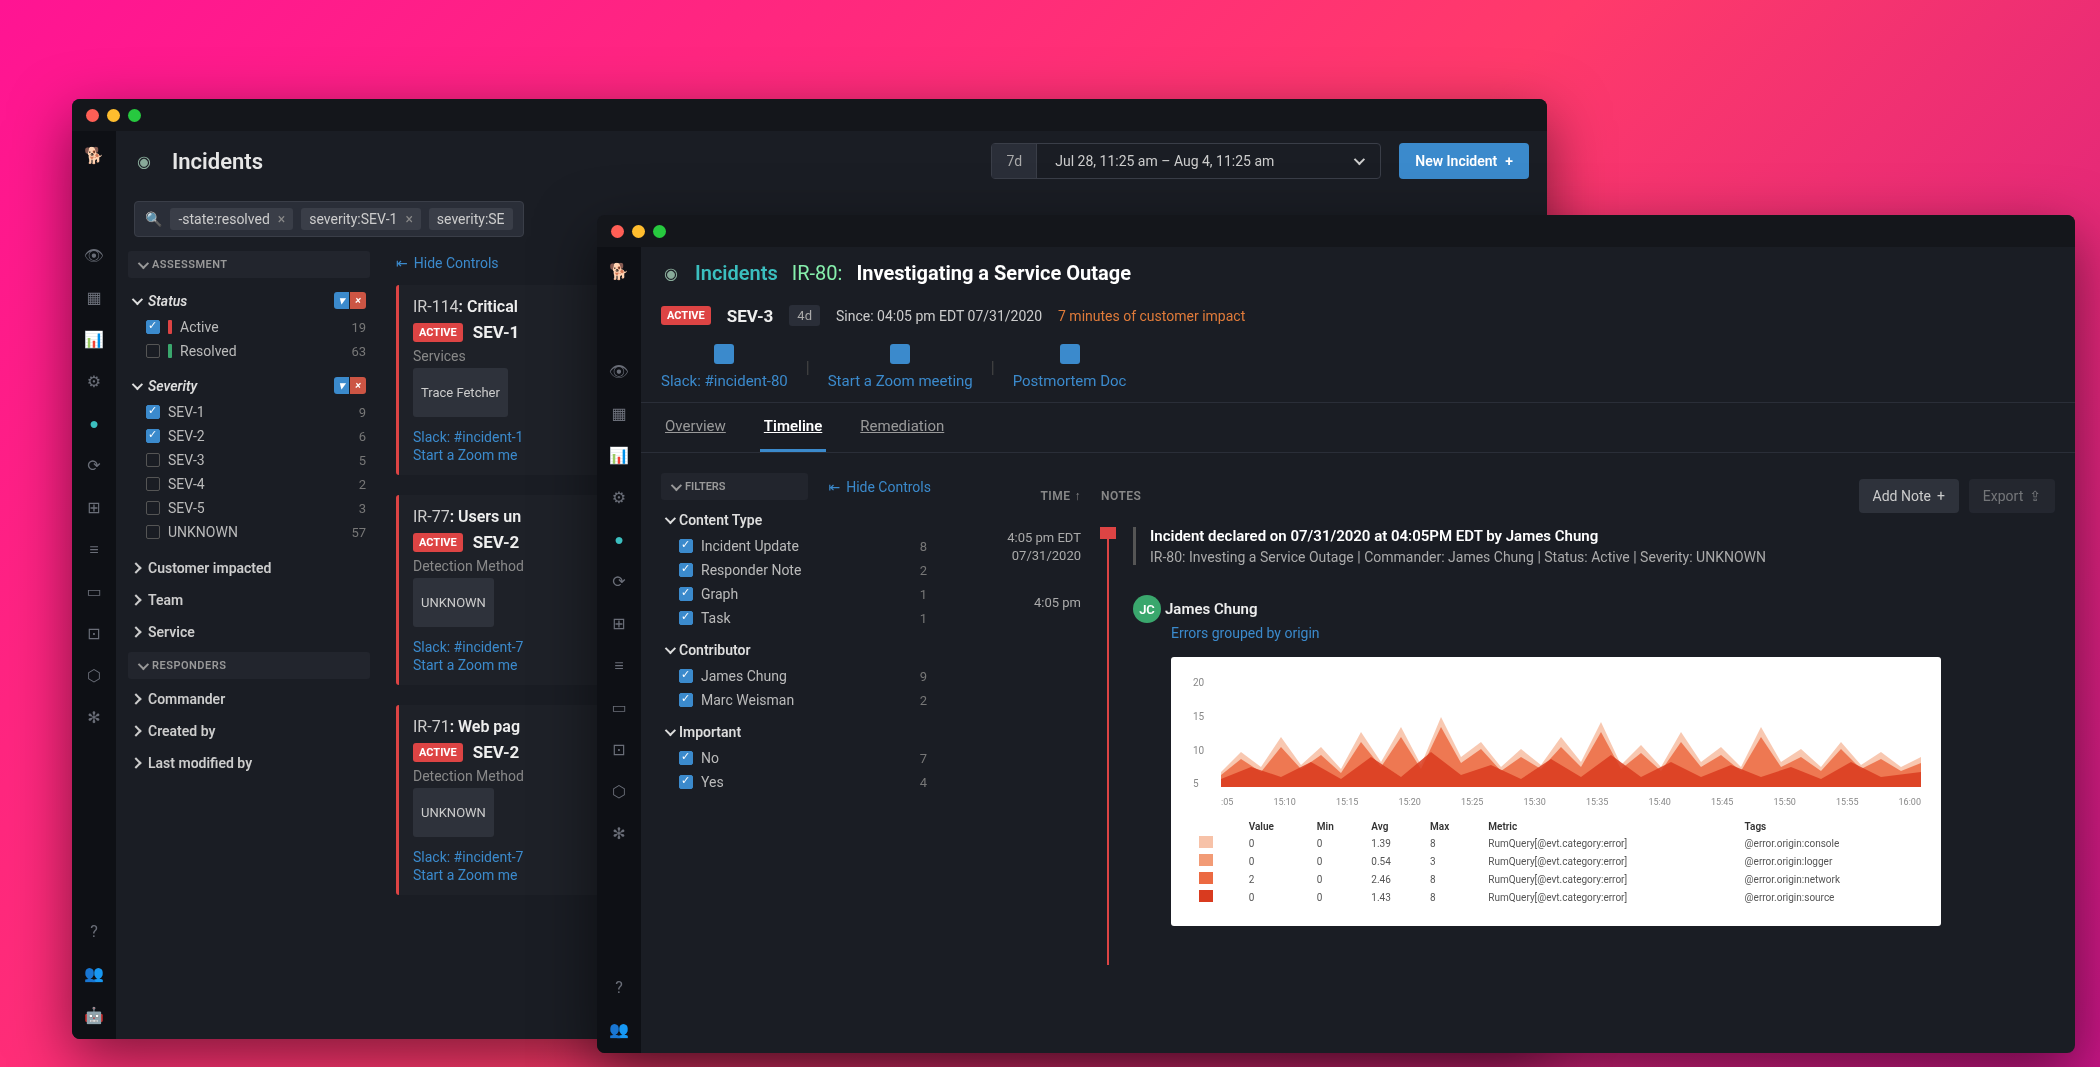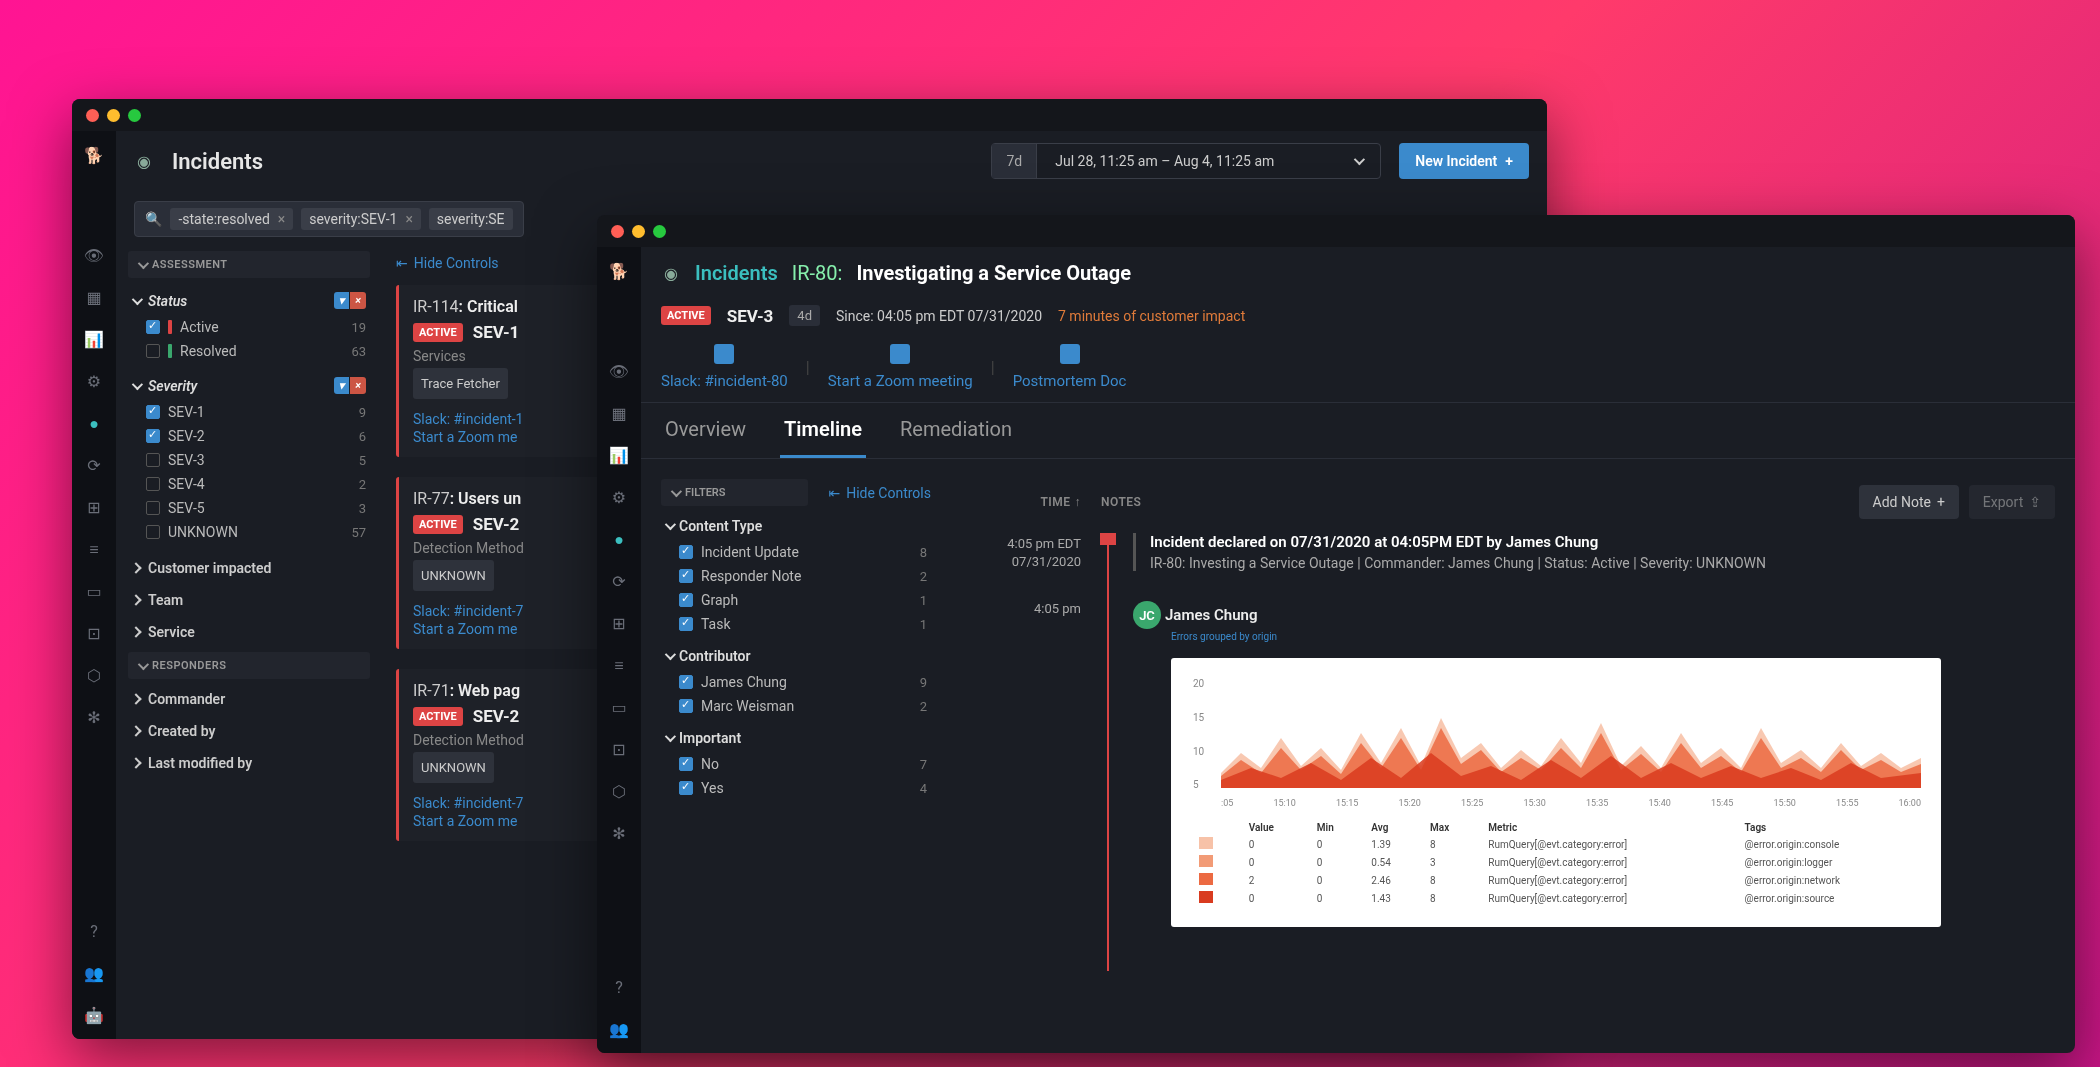--- a/index.html
+++ b/index.html
@@ -49,38 +49,38 @@
 .facet-collapsed { display: flex; align-items: center; gap: 8px; color: #ccc; font-size: 14px; font-weight: 600; padding: 8px 4px; cursor: pointer; }
 .incident-list { flex: 1; padding: 0 14px; overflow-y: auto; }
 .hide-controls { display: flex; align-items: center; gap: 6px; color: #3b8acc; font-size: 14px; padding: 8px 0 14px; cursor: pointer; }
 .incident-card { border-left: 3px solid #d44; padding: 12px 14px; margin-bottom: 20px; background: #1e2128; border-radius: 3px; }
 .incident-title { color: #eee; font-size: 16px; font-weight: 600; }
 .incident-title .id { font-weight: 400; color: #ccc; }
 .incident-line2 { display: flex; align-items: center; gap: 10px; margin: 6px 0; }
 .badge-active { background: #d44; color: #fff; font-size: 11px; font-weight: 700; padding: 3px 6px; border-radius: 3px; }
 .sev-text { color: #eee; font-size: 17px; font-weight: 700; }
 .subtle-label { color: #888; font-size: 14px; margin-top: 6px; }
-.chip { background: #2e323b; color: #ccc; font-size: 13px; padding: 8px 8px; border-radius: 3px; display: inline-block; margin-top: 4px; }
+.chip { background: #2e323b; color: #ccc; font-size: 13px; padding: 17px 8px; border-radius: 3px; display: inline-block; margin-top: 4px; }
 .card-links { margin-top: 12px; }
 .link { color: #3b8acc; font-size: 14px; display: block; margin-top: 2px; cursor: pointer; }
 
 .crumb-row { display: flex; align-items: center; gap: 14px; padding: 14px 20px; }
 .crumb-link { color: #3bbfbf; font-size: 20px; font-weight: 600; }
 .crumb-id { color: #86efac; font-size: 20px; }
 .crumb-title { color: #fff; font-size: 20px; font-weight: 700; }
 .meta-row { display: flex; align-items: center; gap: 16px; padding: 6px 20px; }
 .dur-chip { background: #2a2e38; color: #aaa; padding: 3px 8px; border-radius: 3px; font-size: 13px; }
 .since-text { color: #ccc; font-size: 14px; }
 .impact-text { color: #e07b3a; font-size: 14px; }
 .link-row { display: flex; align-items: center; gap: 18px; padding: 12px 20px; border-bottom: 1px solid #2a2e38; }
 .link-item { display: flex; align-items: center; gap: 8px; color: #3b8acc; font-size: 15px; cursor: pointer; flex-direction: column; }
 .link-icon { width: 20px; height: 20px; background: #3b8acc; border-radius: 3px; }
 .divider-v { color: #444; }
 .tabs { display: flex; gap: 30px; padding: 0 20px; border-bottom: 1px solid #2a2e38; }
-.tab { color: #999; font-size: 20px; padding: 14px 4px; cursor: pointer; }
+.tab { color: #999; font-size: 15px; padding: 14px 4px; cursor: pointer; text-decoration: underline; }
 .tab.active { color: #fff; font-weight: 600; border-bottom: 3px solid #3b8acc; }
 .detail-body { display: flex; flex: 1; overflow: hidden; padding: 20px; gap: 20px; }
 .filter-column { width: 270px; }
 .filter-section-h { background: #22252d; color: #999; font-size: 11px; font-weight: 600; padding: 7px 10px; border-radius: 3px; display: flex; align-items: center; gap: 6px; }
 .filter-group-h { color: #ddd; font-size: 14px; font-weight: 600; padding: 12px 4px 6px; display: flex; align-items: center; gap: 6px; }
 .filter-row { display: flex; align-items: center; gap: 8px; padding: 4px 4px 4px 18px; color: #bbb; font-size: 14px; }
 .timeline-column { flex: 1; display: flex; flex-direction: column; }
 .timeline-header { display: flex; align-items: center; padding: 6px 0 14px; gap: 20px; }
 .th-label { color: #888; font-size: 12px; font-weight: 600; letter-spacing: 0.5px; }
 .th-time { width: 130px; text-align: right; display: flex; align-items: center; justify-content: flex-end; gap: 4px; }
@@ -95,21 +95,21 @@
 .entry-content { flex: 1; border-left: 3px solid #555; padding-left: 14px; }
 .entry-title { color: #fff; font-size: 15px; font-weight: 600; }
 .entry-sub { color: #aaa; font-size: 14px; margin-top: 4px; }
 .entry2 { display: flex; gap: 16px; margin-top: 30px; }
 .entry2-time { width: 130px; text-align: right; color: #aaa; font-size: 13px; }
 .entry2-marker { width: 20px; }
 .entry2-body { flex: 1; }
 .user-row { display: flex; align-items: center; gap: 4px; }
 .avatar { width: 28px; height: 28px; background: #3aa76d; border-radius: 50%; color: #fff; display: flex; align-items: center; justify-content: center; font-size: 13px; font-weight: 600; }
 .user-name { color: #eee; font-size: 15px; font-weight: 600; }
-.user-link { color: #3b8acc; font-size: 10px; margin-left: 38px; margin-top: 2px; cursor: pointer; }
+.user-link { color: #3b8acc; font-size: 14px; margin-left: 38px; margin-top: 2px; cursor: pointer; }
 .chart-box { background: #fff; border-radius: 3px; margin: 16px 0 0 38px; padding: 20px; width: 770px; }
 .chart-area { height: 130px; position: relative; margin-left: 30px; }
 .yaxis { position: absolute; left: -28px; top: 0; bottom: 18px; display: flex; flex-direction: column; justify-content: space-between; font-size: 10px; color: #888; }
 .xaxis { position: absolute; left: 0; right: 0; bottom: 0; display: flex; justify-content: space-between; font-size: 9px; color: #888; }
 .chart-canvas { position: absolute; left: 0; right: 0; top: 0; bottom: 18px; }
 .chart-table { width: 100%; margin-top: 12px; font-size: 10px; color: #555; border-collapse: collapse; }
 .chart-table th { text-align: left; color: #333; font-weight: 600; padding: 2px 8px; }
 .chart-table td { padding: 2px 8px; }
 .sw { width: 14px; height: 12px; display: inline-block; }
 .hide-controls-blue { color: #3b8acc; font-size: 14px; display: flex; align-items: center; gap: 6px; cursor: pointer; }

